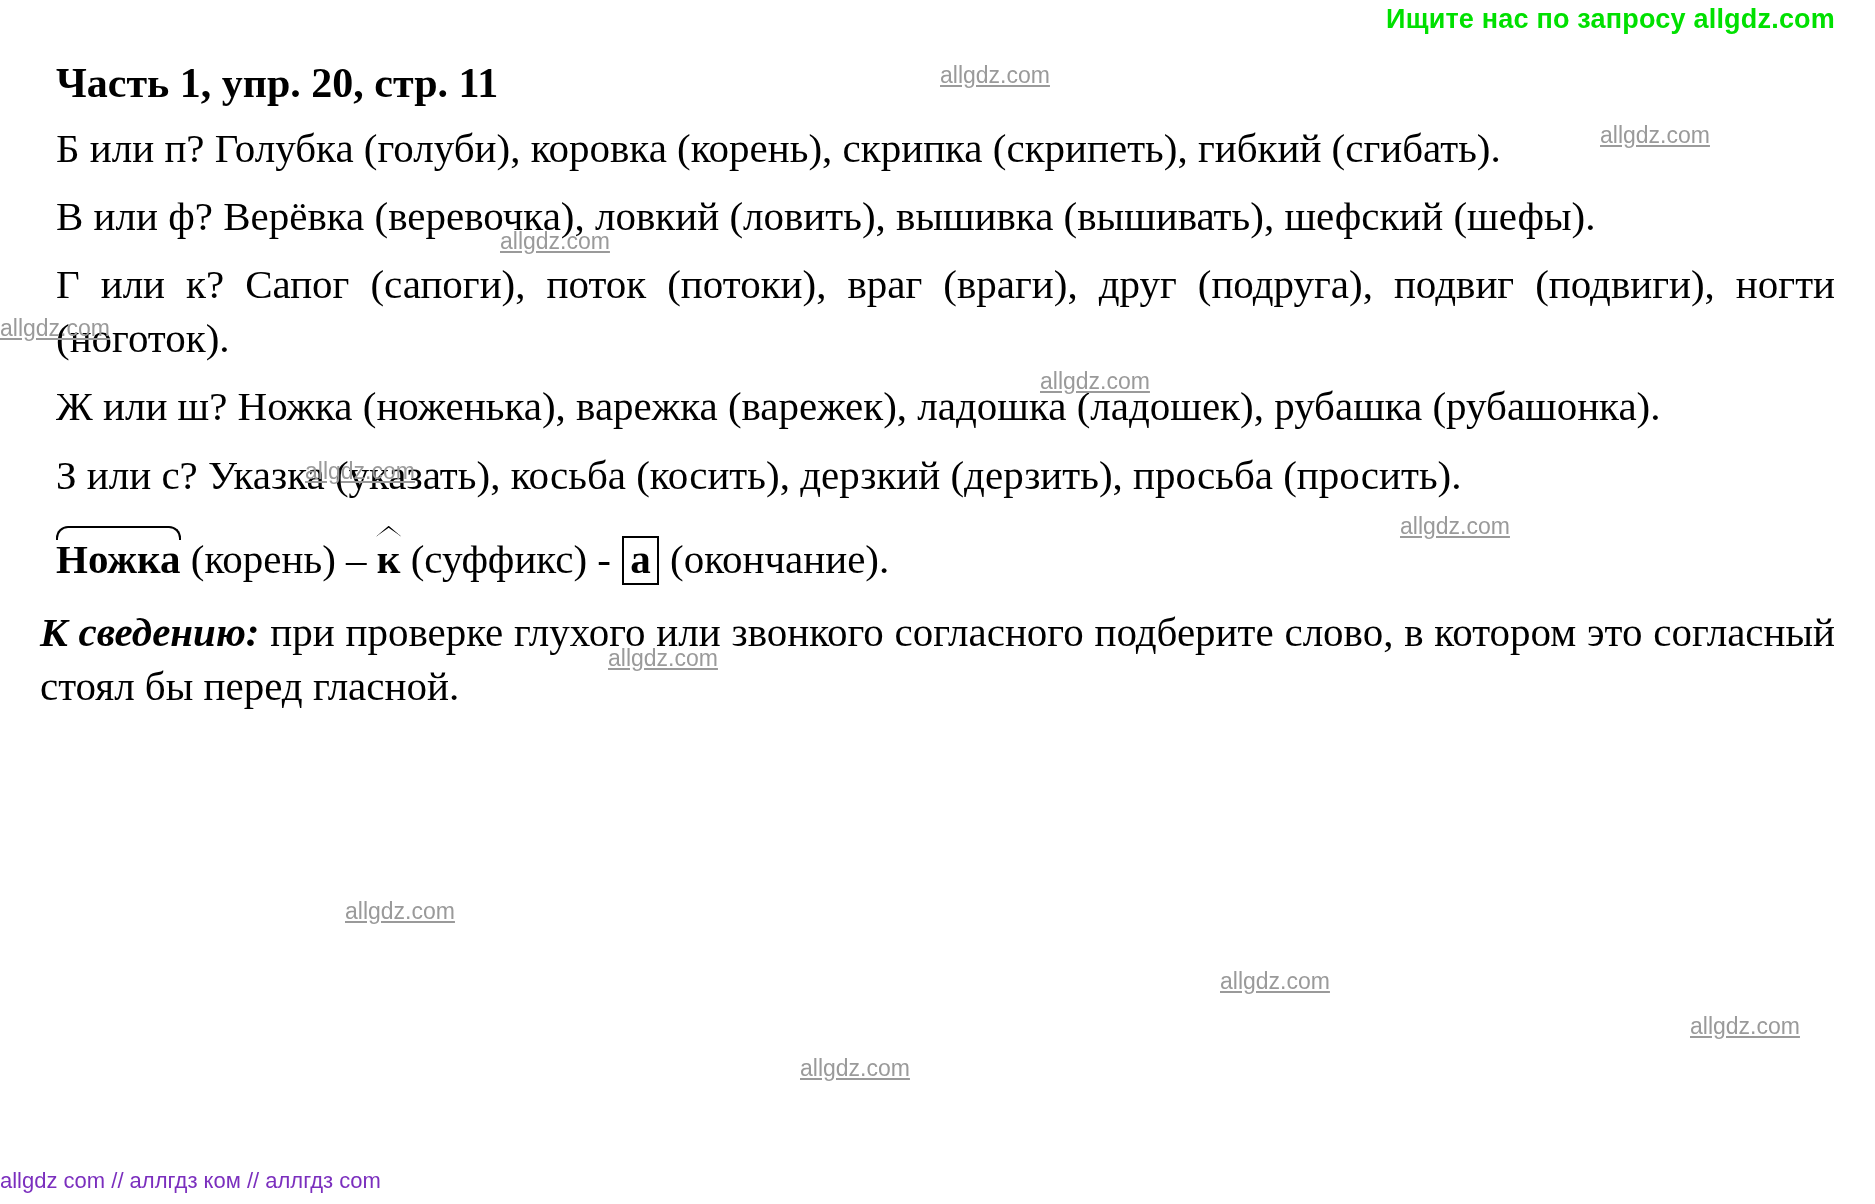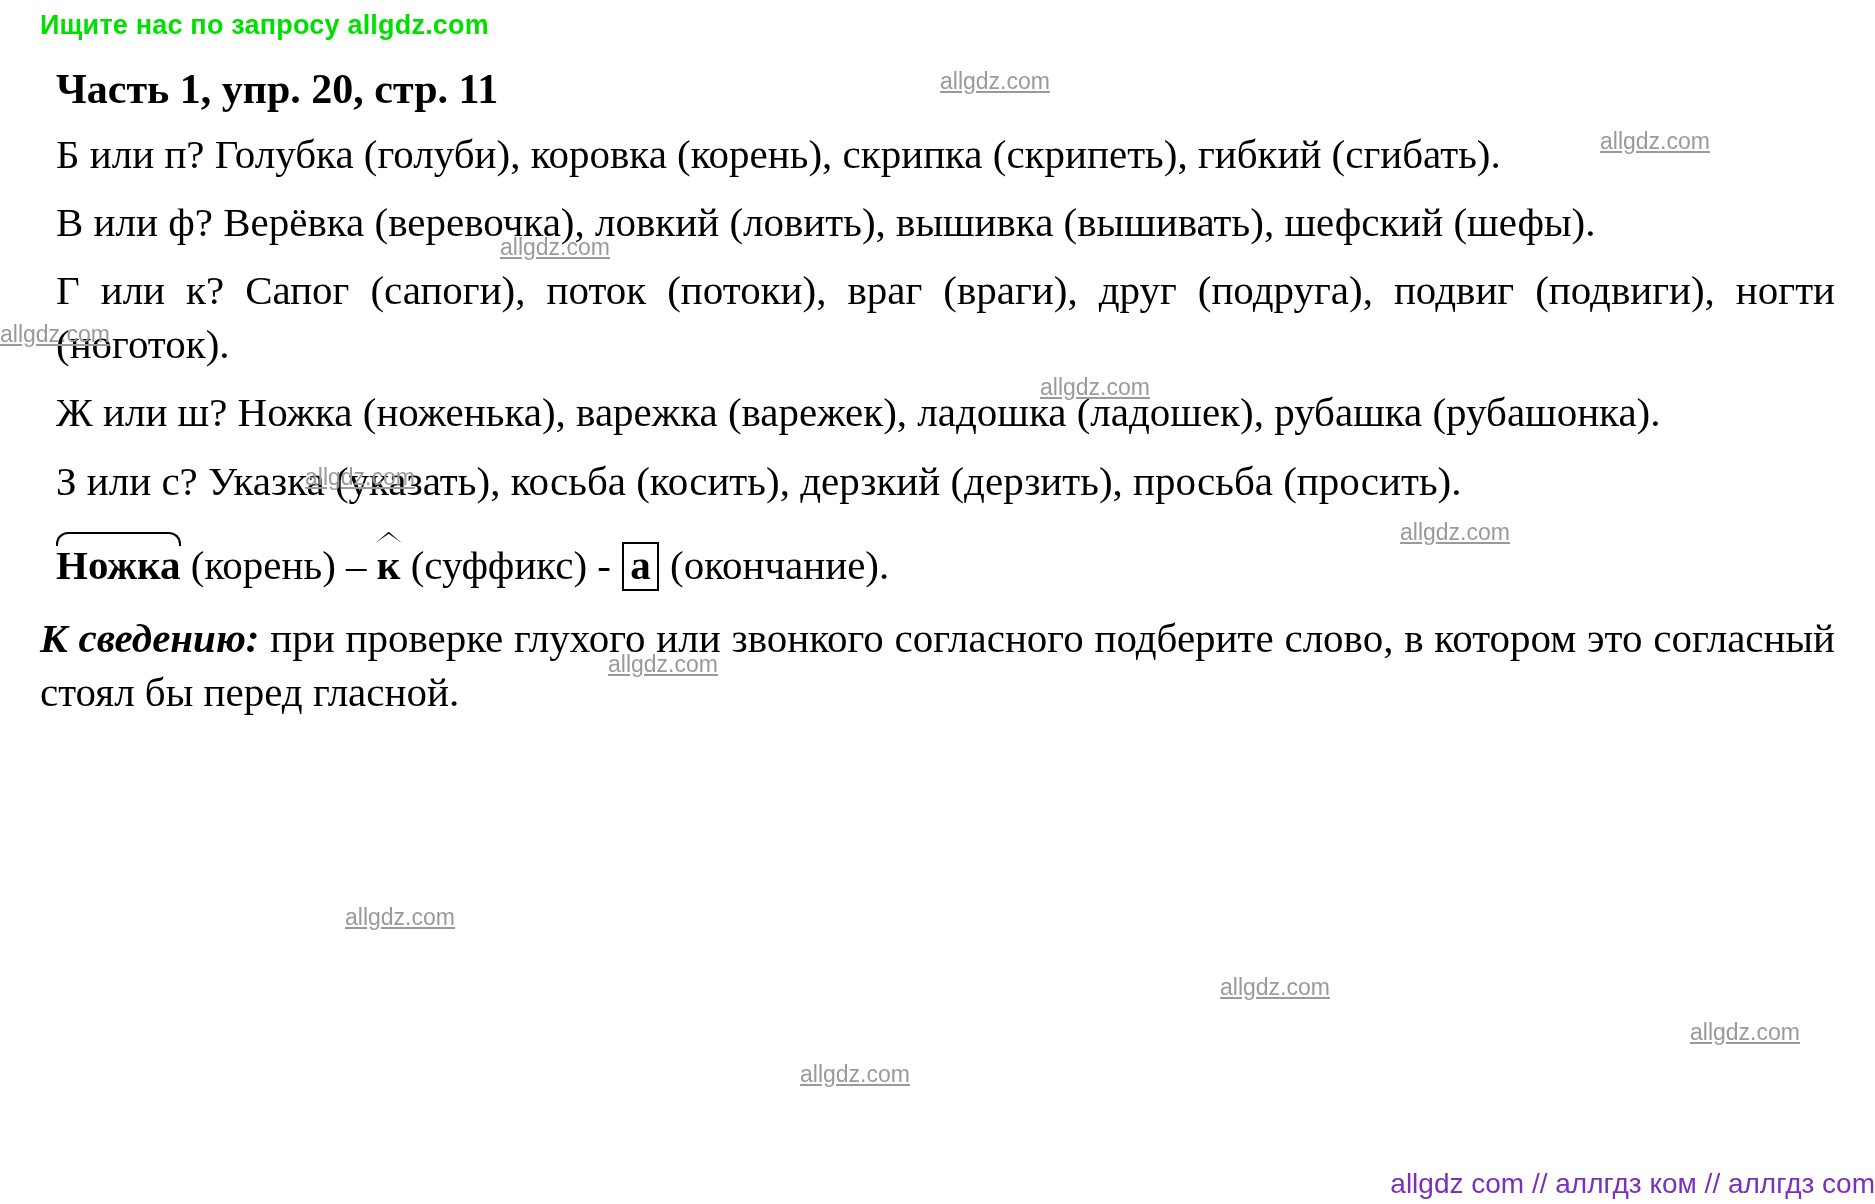--- a/index.html
+++ b/index.html
@@ -16,28 +16,27 @@
     overflow: hidden;
   }
   .page {
     position: relative;
     width: 1875px;
     height: 1204px;
     box-sizing: border-box;
     padding: 0 40px;
   }
   .top-banner {
-    text-align: left;
+    text-align: right;
     color: #00e000;
     font-family: "Liberation Sans", sans-serif;
     font-size: 27px;
     font-weight: 600;
     padding-top: 4px;
     letter-spacing: 0.2px;
-    margin-top: 6px;
   }
   .title {
     font-size: 42px;
     font-weight: bold;
     margin-top: 24px;
     margin-left: 16px;
     font-family: "Liberation Serif", serif;
   }
   .para {
     font-size: 41px;
@@ -112,24 +111,24 @@
   }
   .note b {
     font-weight: bold;
     font-style: italic;
   }
   .bottom-banner {
     position: absolute;
     left: 0;
     right: 0;
     bottom: 10px;
-    text-align: right;
+    text-align: left;
     color: #7b2fbe;
     font-family: "Liberation Sans", sans-serif;
-    font-size: 28px;
+    font-size: 22px;
   }
   .wm {
     position: absolute;
     color: #9a9a9a;
     font-family: "Liberation Sans", sans-serif;
     font-size: 23px;
     white-space: nowrap;
     pointer-events: none;
     text-decoration: underline;
   }

